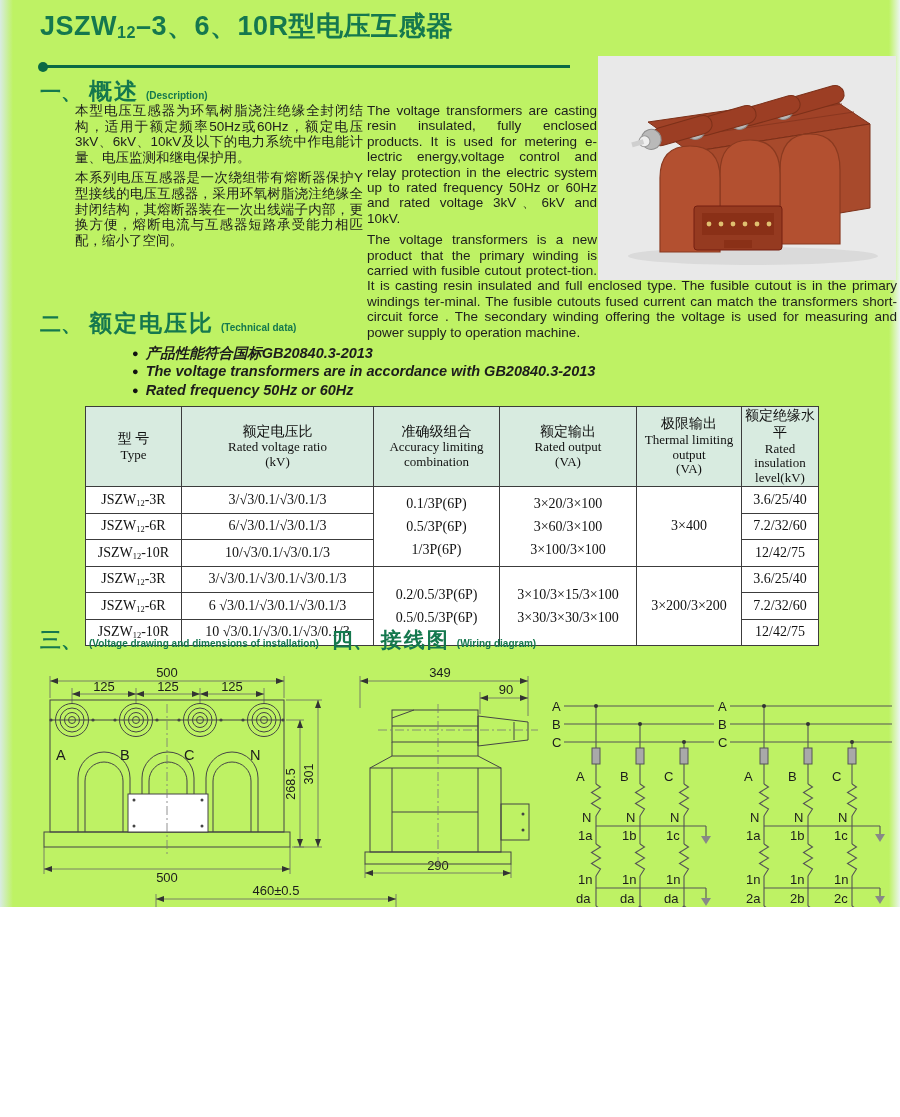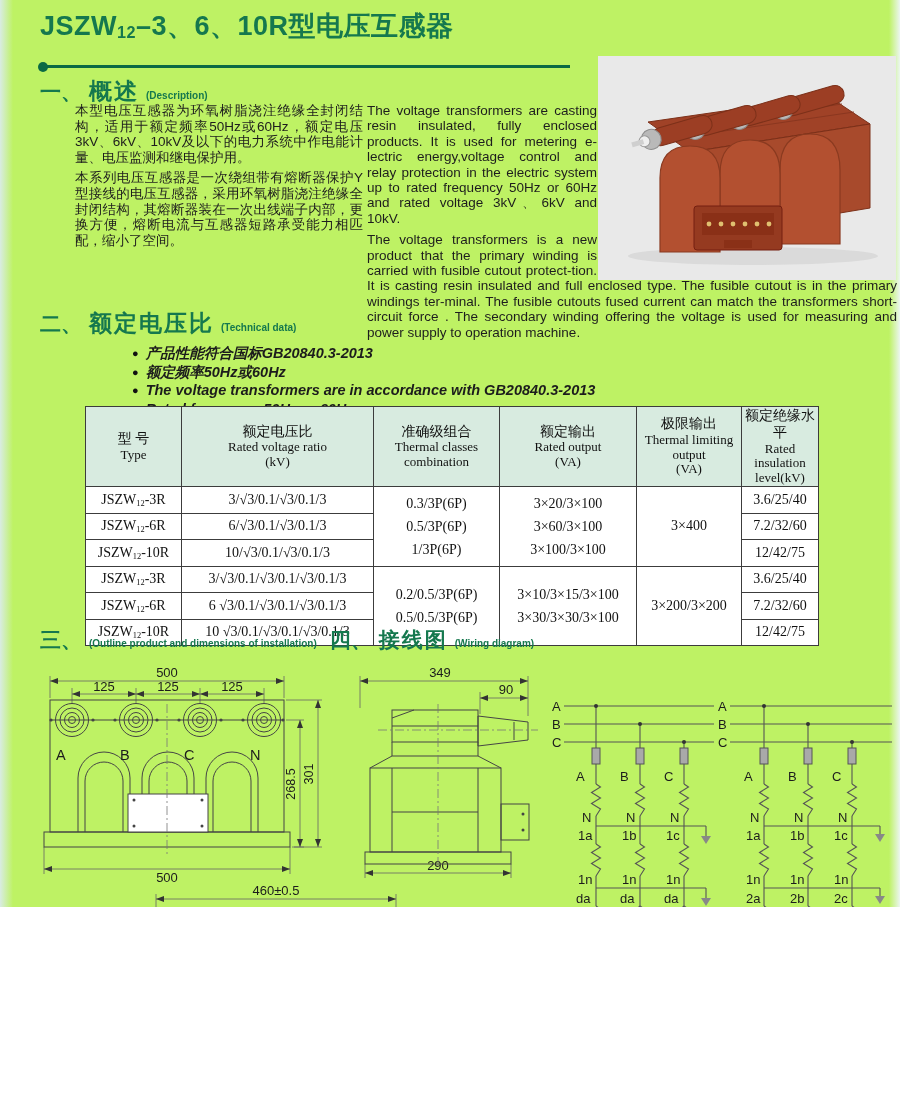--- a/index.html
+++ b/index.html
@@ -144,21 +144,20 @@
     </svg>
   </div>
 
   <div class="sec-head" style="left:40px;top:308px;">
     <span class="num">二、</span>
     <span class="zh">额定电压比</span>
     <span class="en">(Technical data)</span>
   </div>
   <ul class="bullets">
       <li><span class="dot">●</span><span>产品性能符合国标GB20840.3-2013</span></li>
-      <li><span class="dot">●</span><span>额定频率50Hz或60Hz</span></li>
       <li><span class="dot">●</span><span>The voltage transformers are in accordance with GB20840.3-2013</span></li>
       <li><span class="dot">●</span><span>Rated frequency 50Hz or 60Hz</span></li>
     </ul>
 
   <table class="spec-table">
     <colgroup>
         <col style="width:96px">
         <col style="width:192px">
         <col style="width:126px">
         <col style="width:137px">
@@ -171,21 +170,21 @@
             <div class="zh-line">型  号</div>
             <div class="en-line">Type</div>
           </th>
           <th>
             <div class="zh-line">额定电压比</div>
             <div class="en-line">Rated voltage ratio</div>
             <div class="en-line">(kV)</div>
           </th>
           <th>
             <div class="zh-line">准确级组合</div>
-            <div class="en-line">Thermal classes combination</div>
+            <div class="en-line">Accuracy limiting combination</div>
           </th>
           <th>
             <div class="zh-line">额定输出</div>
             <div class="en-line">Rated output</div>
             <div class="en-line">(VA)</div>
           </th>
           <th>
             <div class="zh-line">极限输出</div>
             <div class="en-line">Thermal limiting output</div>
             <div class="en-line">(VA)</div>
@@ -194,21 +193,21 @@
             <div class="zh-line">额定绝缘水平</div>
             <div class="en-line">Rated insulation level(kV)</div>
           </th>
         </tr>
       </thead>
     <tbody>
         <tr>
           <td>JSZW<sub>12</sub>-3R</td>
           <td>3/√3/0.1/√3/0.1/3</td>
           <td rowspan="3">
-            <div class="mline">0.3/3P(6P)</div>
+            <div class="mline">0.1/3P(6P)</div>
             <div class="mline">0.5/3P(6P)</div>
             <div class="mline">1/3P(6P)</div>
           </td>
           <td rowspan="3">
             <div class="mline">3×20/3×100</div>
             <div class="mline">3×60/3×100</div>
             <div class="mline">3×100/3×100</div>
           </td>
           <td rowspan="3">3×400</td>
           <td>3.6/25/40</td>
@@ -245,21 +244,21 @@
         <tr>
           <td>JSZW<sub>12</sub>-10R</td>
           <td>10 √3/0.1/√3/0.1/√3/0.1/3</td>
           <td>12/42/75</td>
         </tr>
       </tbody>
   </table>
 
   <div class="sec-head small" style="left:40px;top:626px;">
     <span class="num">三、</span>
-    <span class="en">(Outline product and dimensions of installation)</span>
+    <span class="en">(Voltage drawing and dimensions of installation)</span>
     <span class="num" style="margin-left:6px">四、</span>
     <span class="zh">接线图</span>
     <span class="en">(Wiring diagram)</span>
   </div>
 
   <svg class="drw" style="left:42px;top:664px;" viewBox="0 0 292 220" width="292" height="220">
     <defs>
         <marker id="mf" markerWidth="9" markerHeight="8" refX="8" refY="4" orient="auto-start-reverse" markerUnits="userSpaceOnUse">
           <path d="M0,1 L8,4 L0,7 Z" fill="#333"></path>
         </marker>

